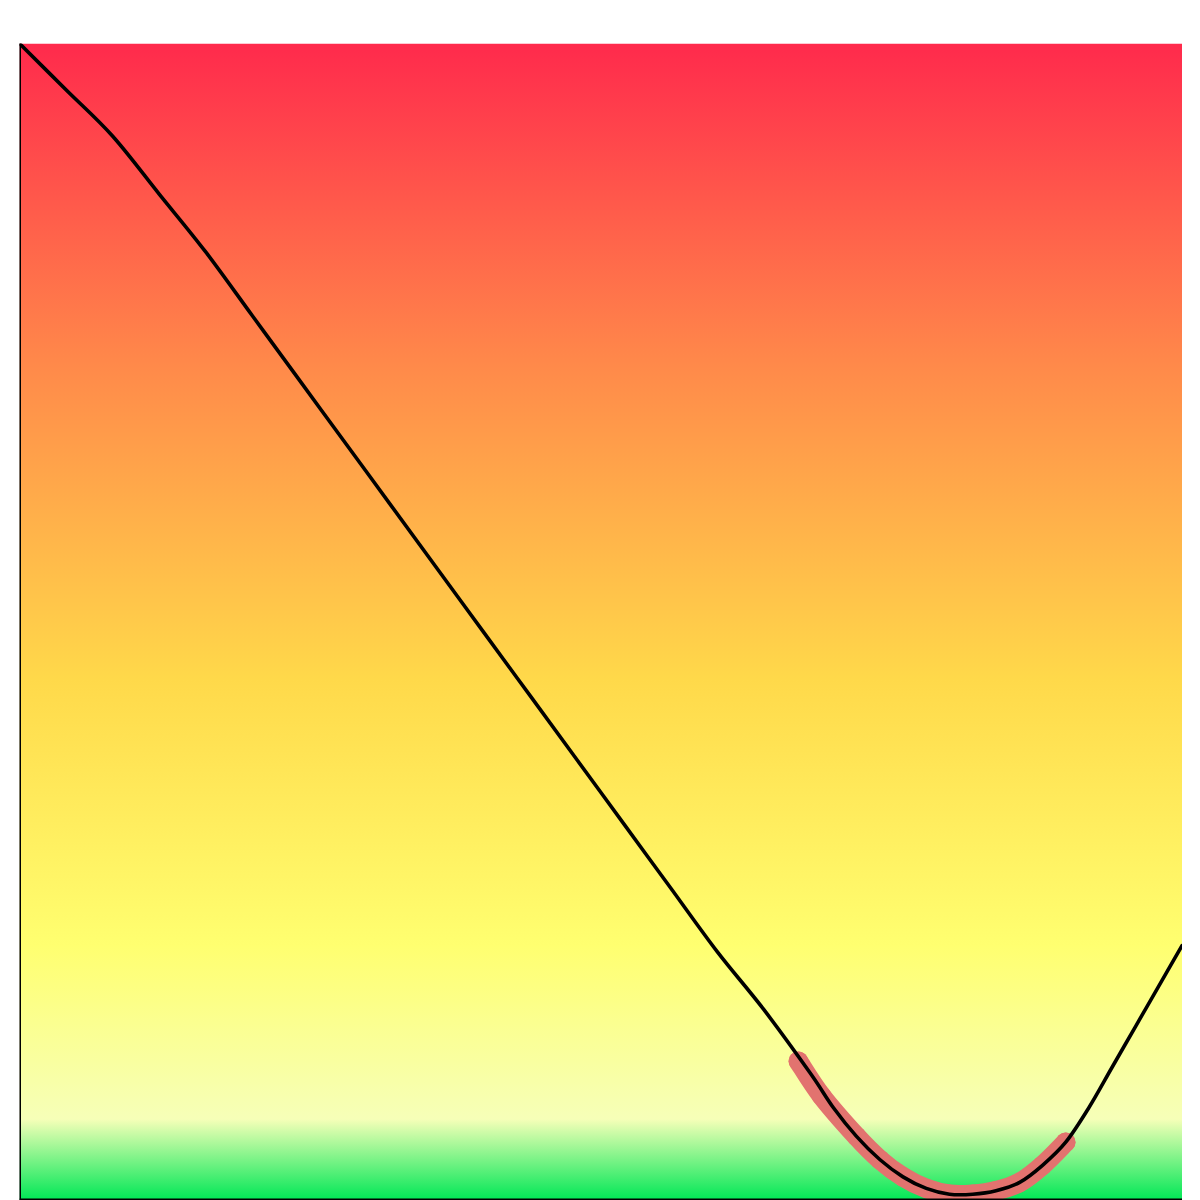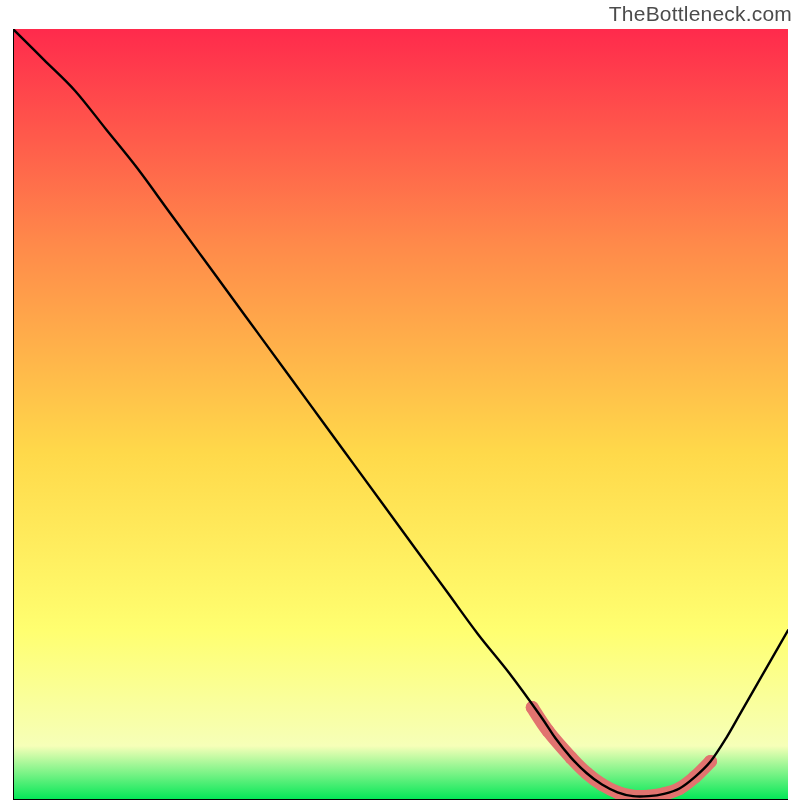--- a/index.html
+++ b/index.html
@@ -36,21 +36,20 @@
   .plot svg {
     display: block;
     width: 775px;
     height: 771px;
   }
 </style>
 </head>
 <body>
 
 <div class="stage">
-  <div class="watermark">TheBottleneck.com</div>
 
   <div class="plot">
     <svg id="chart-svg" viewBox="0 0 775 771" preserveAspectRatio="none">
       <defs>
         <linearGradient id="bg-grad" x1="0" y1="0" x2="0" y2="1">
           <stop id="g0" offset="0%" stop-color="#ff2a4c"></stop>
           <stop id="g1" offset="28%" stop-color="#ff8a4a"></stop>
           <stop id="g2" offset="55%" stop-color="#ffd94a"></stop>
           <stop id="g3" offset="78%" stop-color="#ffff70"></stop>
           <stop id="g4" offset="93%" stop-color="#f6ffb8"></stop>

